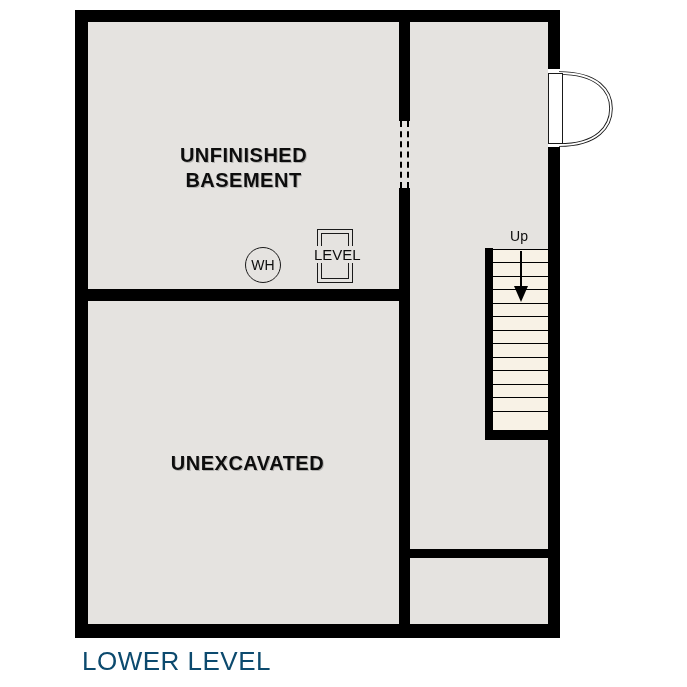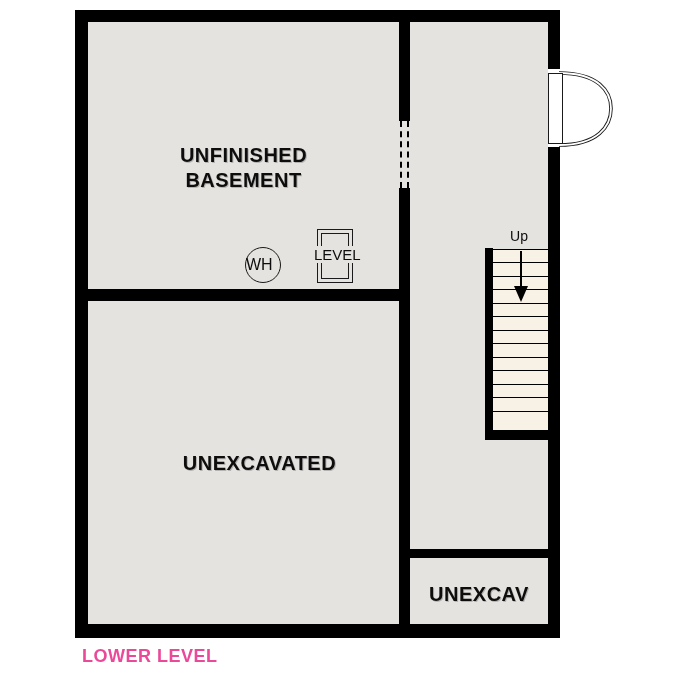--- a/index.html
+++ b/index.html
@@ -56,22 +56,22 @@
     border-right:7px solid transparent;
     border-top:16px solid var(--wall);
   }
   
   .wh-circle{
     position:absolute;
     width:36px;height:36px;
     border:1.6px solid #1a1a1a;
     border-radius:50%;
     background:var(--room);
-    display:flex;align-items:center;justify-content:flex-start;
-    font-size:16px;
+    display:flex;align-items:center;justify-content:center;
+    font-size:14px;
     color:#0d0d0d;
   }
   
   .furn-outer{
     position:absolute;
     border:1.6px solid #1a1a1a;
     background:var(--room);
   }
   .furn-inner{
     position:absolute;
@@ -88,24 +88,24 @@
   }
   
   .door-gap{position:absolute;background:var(--bg);}
   .door-leaf{
     position:absolute;
     background:#ffffff;
     border:1.6px solid #1a1a1a;
   }
   .plan-title{
     position:absolute;
-    font-weight:bold;
-    font-size:18px;
+    font-weight:normal;
+    font-size:26px;
     letter-spacing:0.5px;
-    color:#ec4899;
+    color:#0c4a6e;
   }
 </style>
 </head>
 <body>
 
 <div id="canvas">
 
   <div class="room" style="left:88px;top:22px;width:311px;height:267px;"></div>
   <div class="room" style="left:88px;top:301px;width:311px;height:323px;"></div>
   <div class="room" style="left:410px;top:22px;width:138px;height:527px;"></div>
@@ -157,18 +157,17 @@
     <span>WH</span>
   </div>
 
   <div class="furn-outer" style="left:317px;top:229px;width:36px;height:54px;">
     <div class="furn-inner"></div>
   </div>
   <div class="furn-label" style="left:313px;top:246px;">LEVEL</div>
 
   <div class="room-label" style="left:88px;top:116px;width:311px;margin-top:27px;">UNFINISHED
 BASEMENT</div>
-  <div class="room-label" style="left:96px;top:451px;width:327px;">UNEXCAVATED</div>
-  <div class="room-label" style="left:410px;top:582px;width:138px;">UNEXCAV</div>
+  <div class="room-label" style="left:84px;top:451px;width:327px;">UNEXCAVATED</div>
 
   <div class="plan-title" style="left:82px;top:646px;">LOWER LEVEL</div>
 
 </div>
 
 </body></html>

